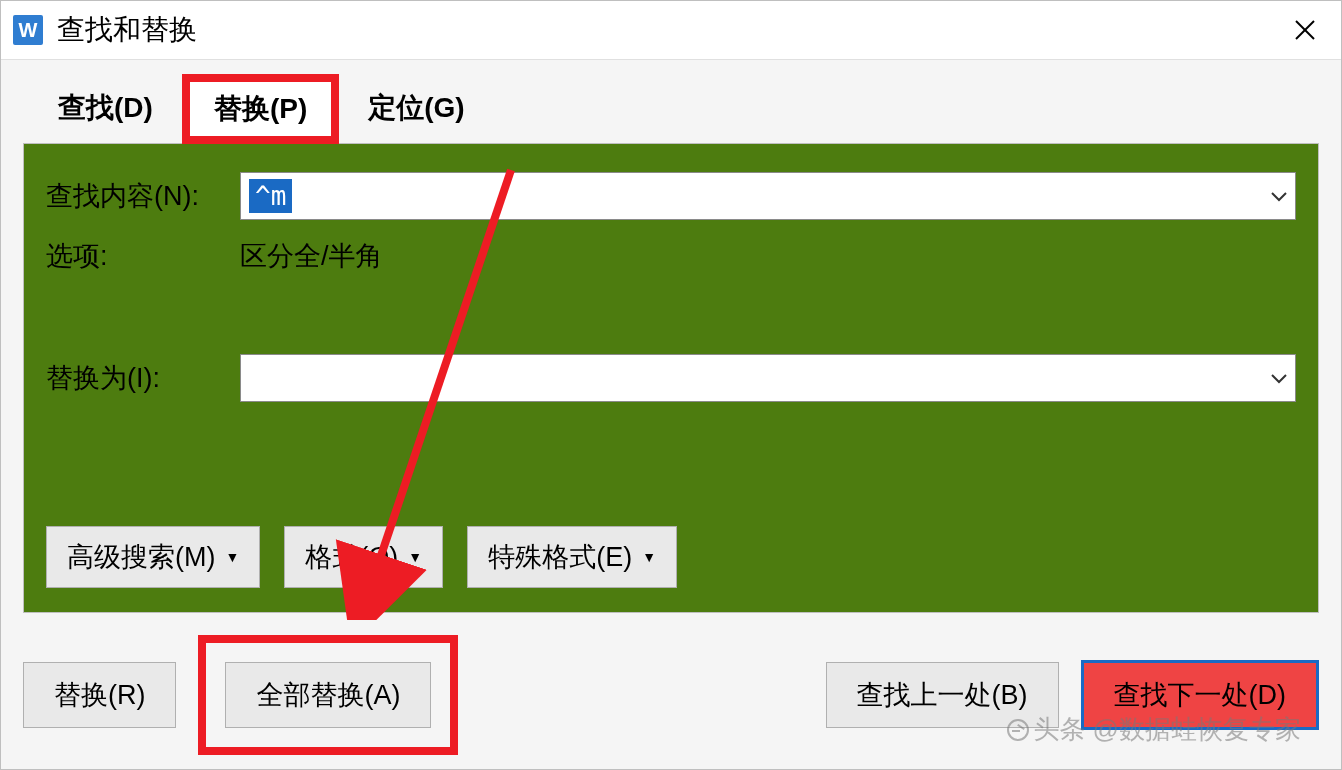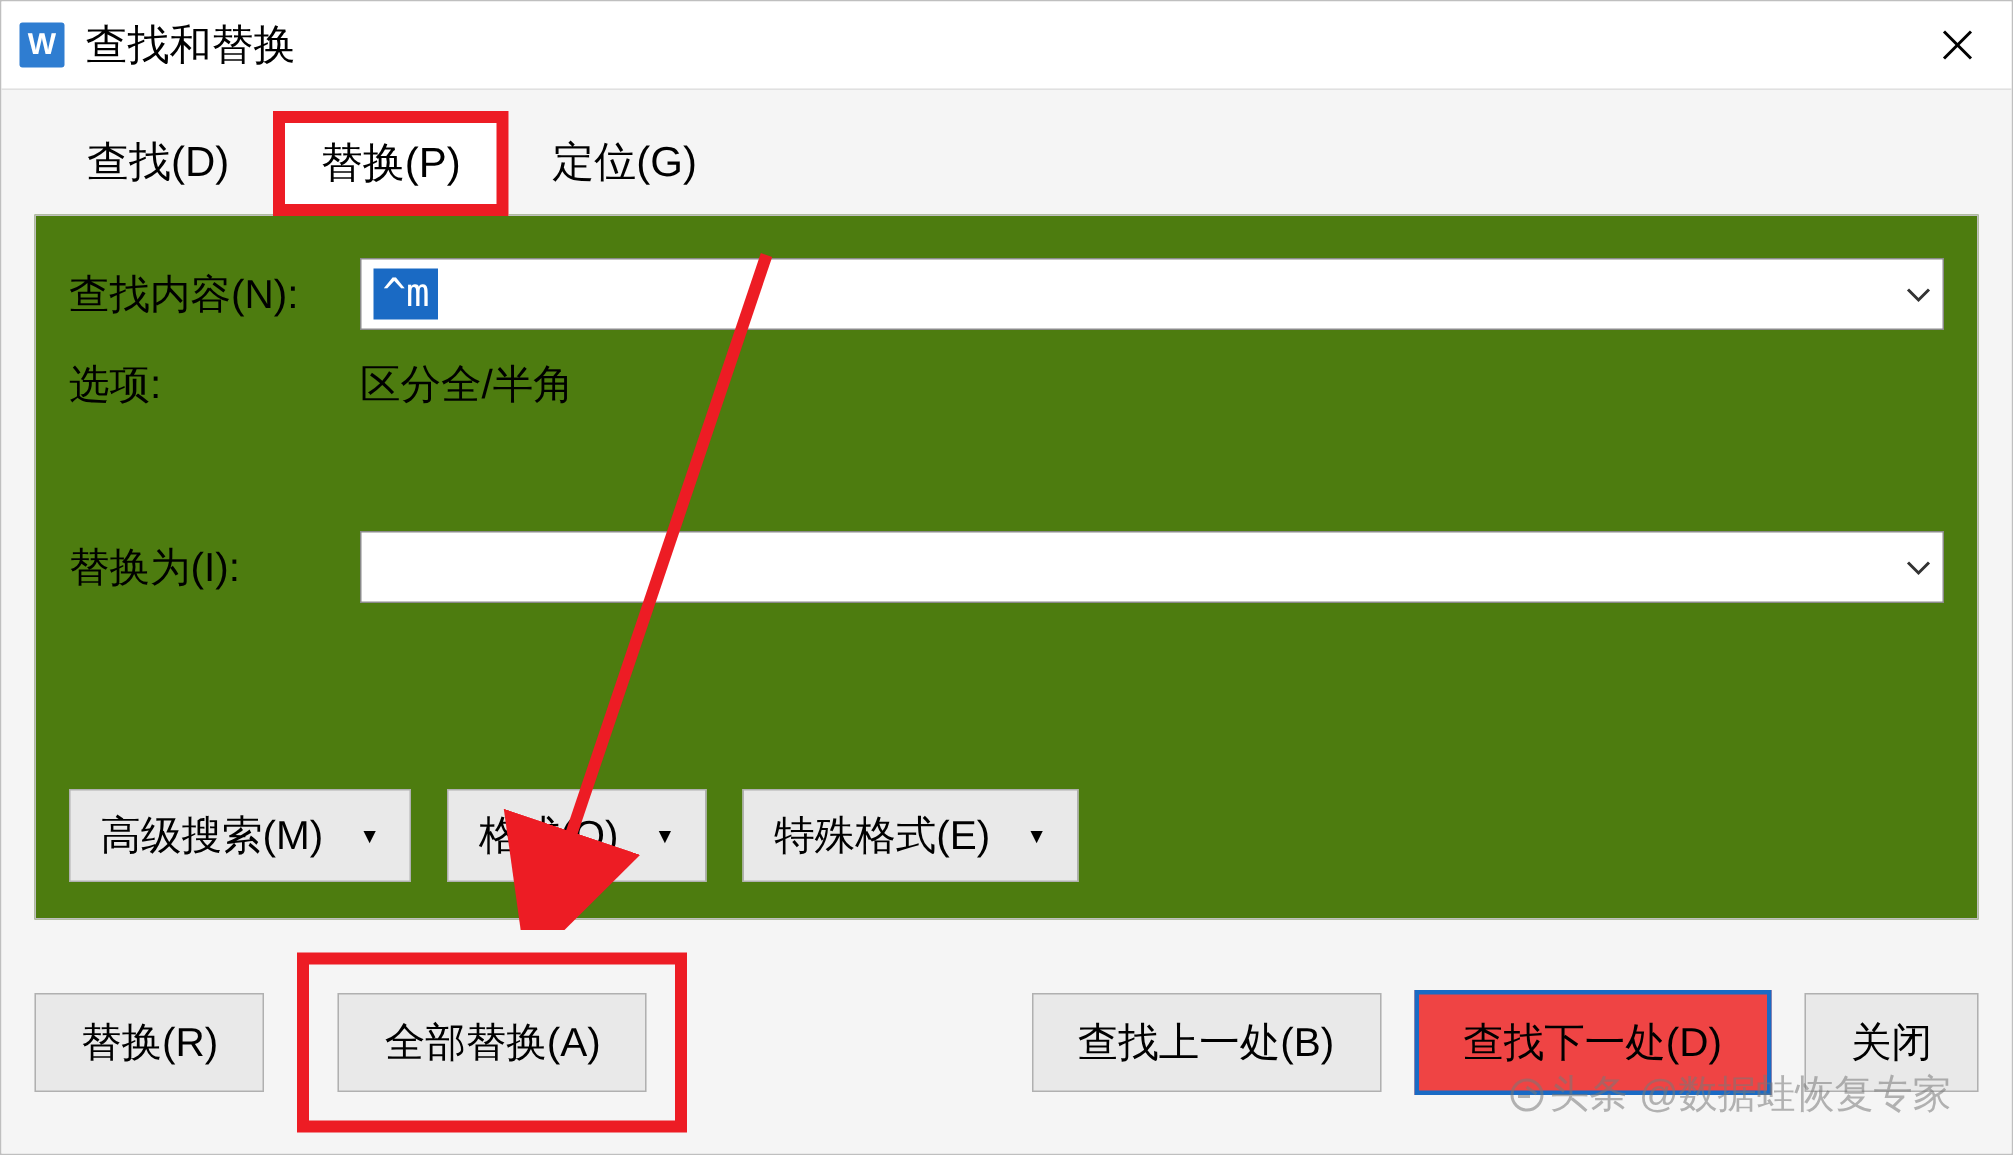--- a/index.html
+++ b/index.html
@@ -47,20 +47,21 @@
     background: #f5f5f5;
     border-top: 1px solid #e0e0e0;
     height: calc(100% - 58px);
     padding: 14px 22px 18px 22px;
     position: relative;
   }
   .tabs {
     display: flex;
     gap: 0;
     margin-left: 6px;
+    font-weight: bold;
   }
   .tab {
     padding: 14px 28px;
     font-size: 28px;
     background: #f5f5f5;
     position: relative;
     cursor: pointer;
     border: 1px solid transparent;
     border-bottom: none;
   }
@@ -118,21 +119,21 @@
     gap: 24px;
     margin-top: 16px;
   }
   .dropbtn {
     background: #e9e9e9;
     border: 1px solid #b0b0b0;
     padding: 12px 20px;
     font-size: 27px;
     display: flex;
     align-items: center;
-    gap: 24px;
+    gap: 10px;
     cursor: pointer;
   }
   .dropbtn .tri {
     font-size: 14px;
   }
   .footer {
     display: flex;
     align-items: center;
     margin-top: 22px;
     gap: 22px;
@@ -289,21 +290,20 @@
     <div class="footer">
       <div class="left-buttons">
         <div class="btn">替换(R)</div>
         <div class="red-box-btn-wrap">
           <div class="btn">全部替换(A)</div>
         </div>
       </div>
       <div class="footer-right">
         <div class="btn">查找上一处(B)</div>
         <div class="btn primary-outline">查找下一处(D)</div>
-        <div class="btn">关闭</div>
       </div>
     </div>
 
     <div class="tips-row">
       <span class="play-icon">
           <span class="tri-play"></span>
         </span>
       <span class="tips-text">操作技巧</span>
     </div>
 

